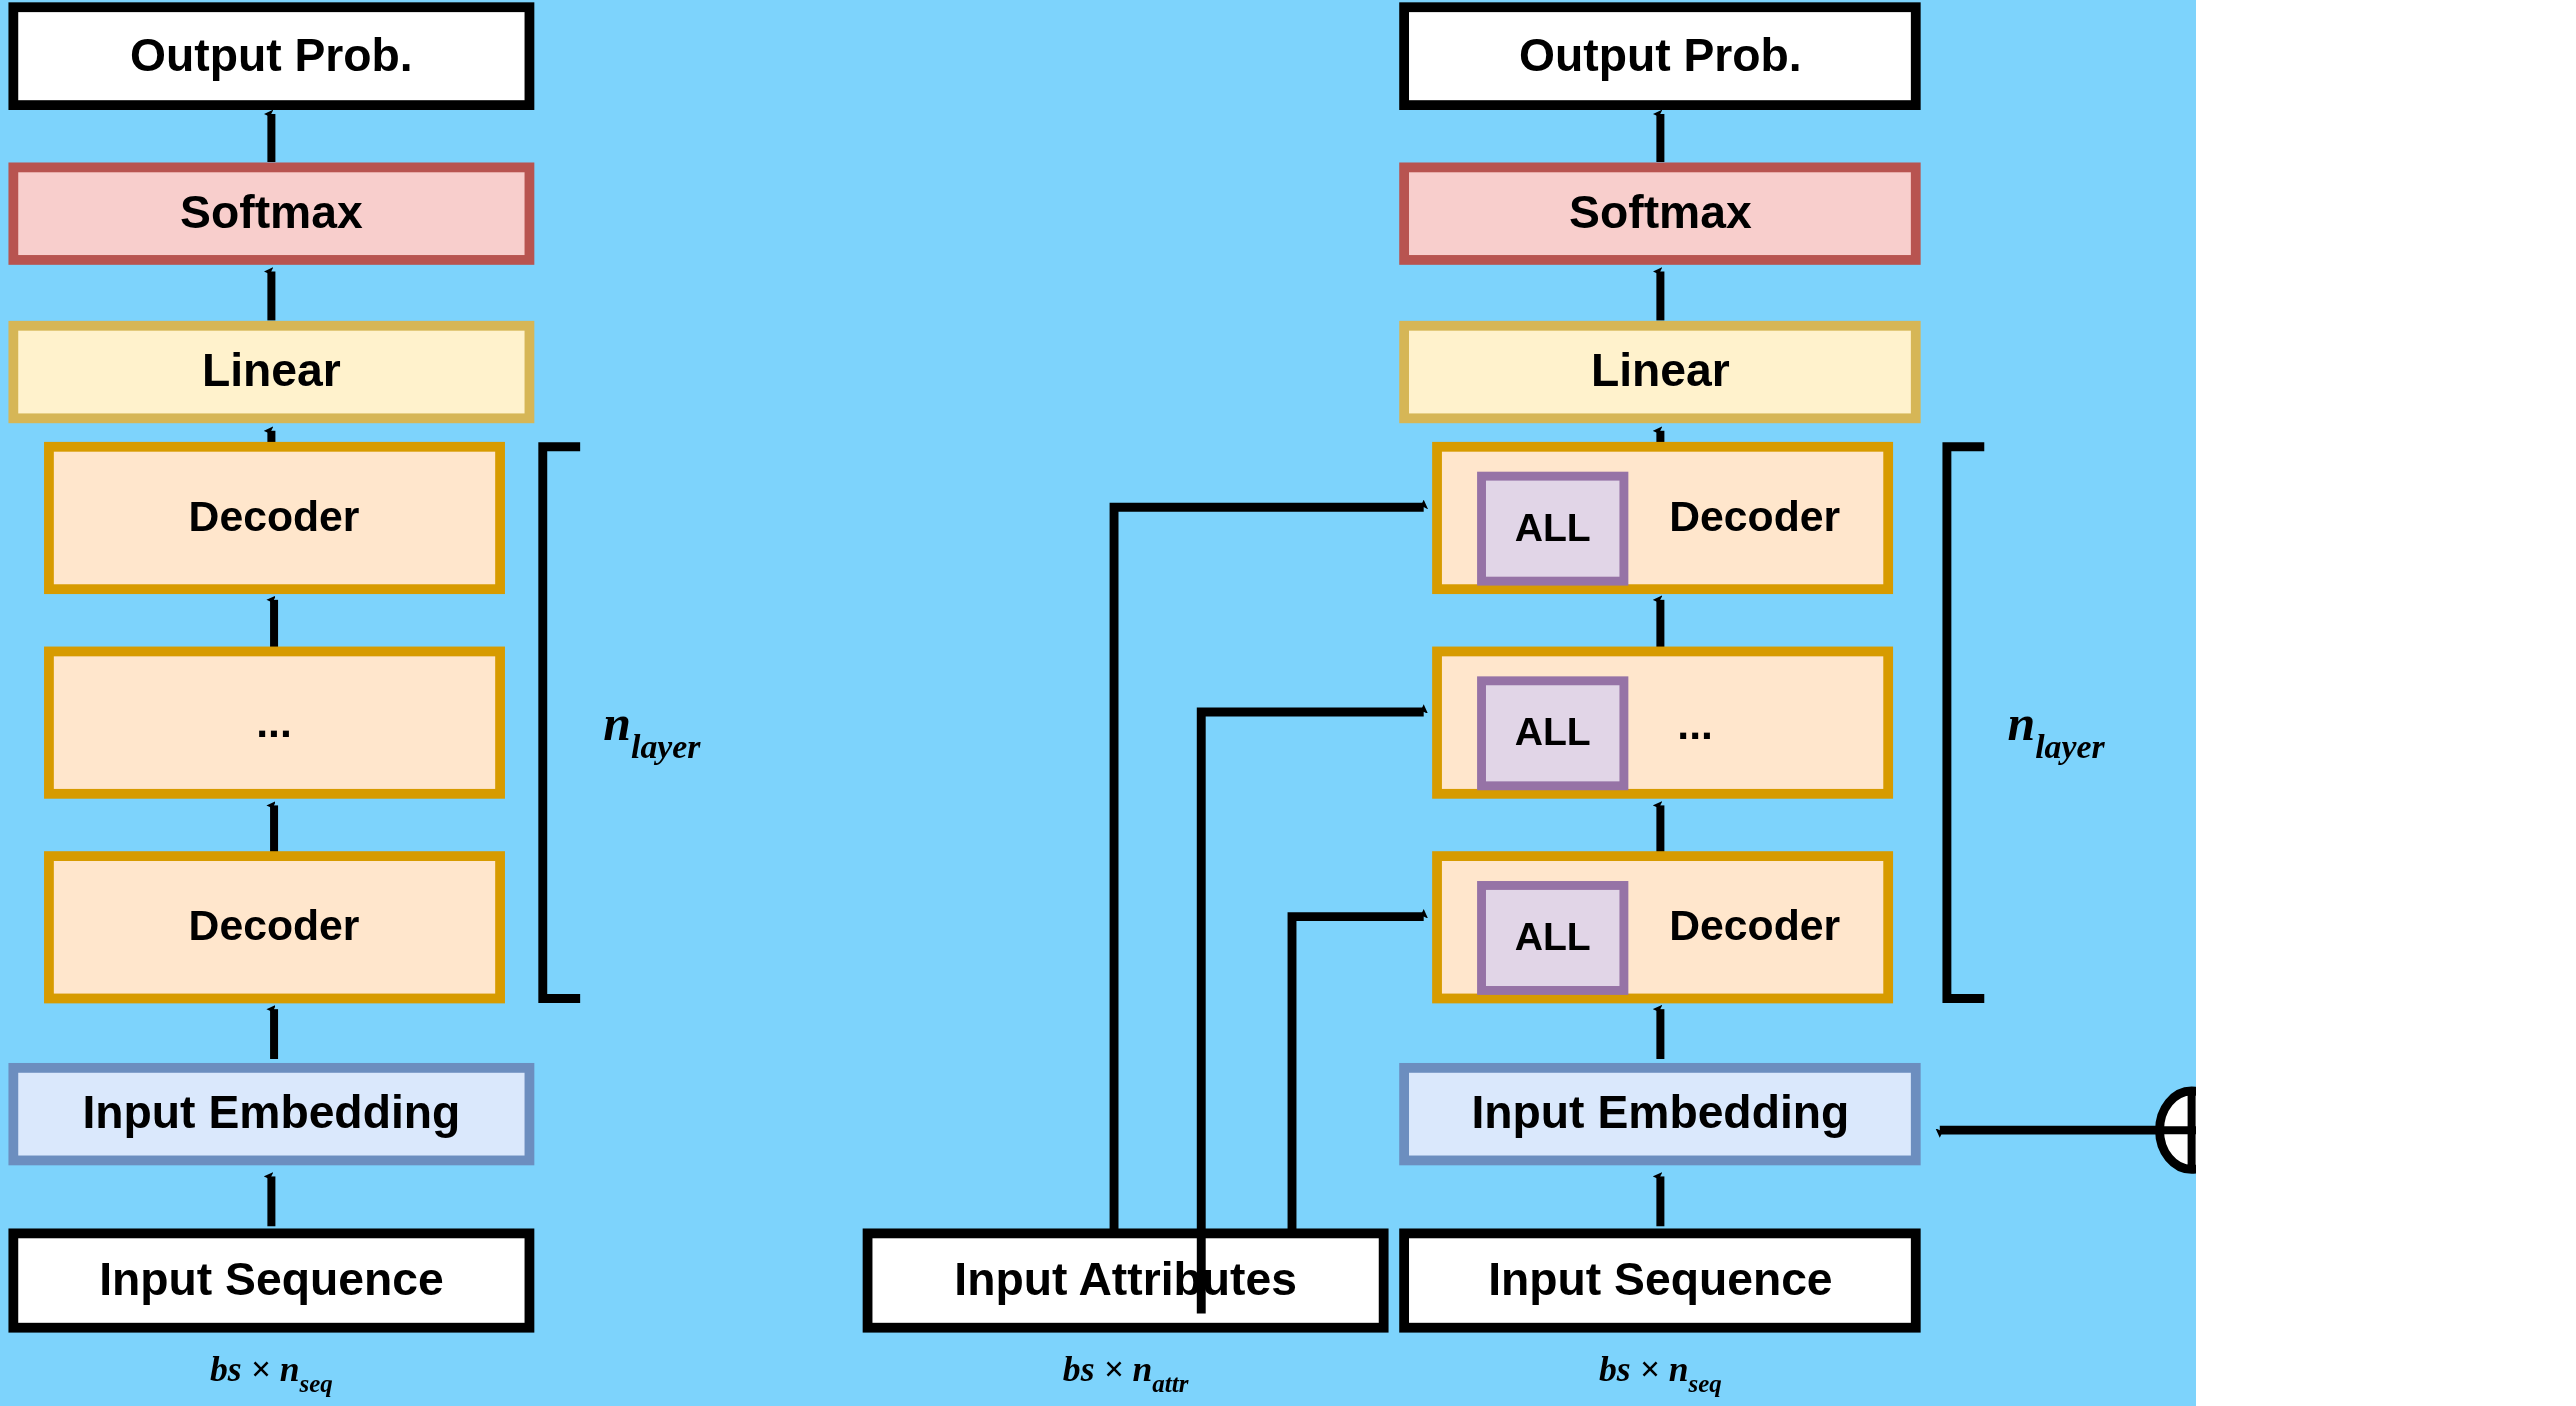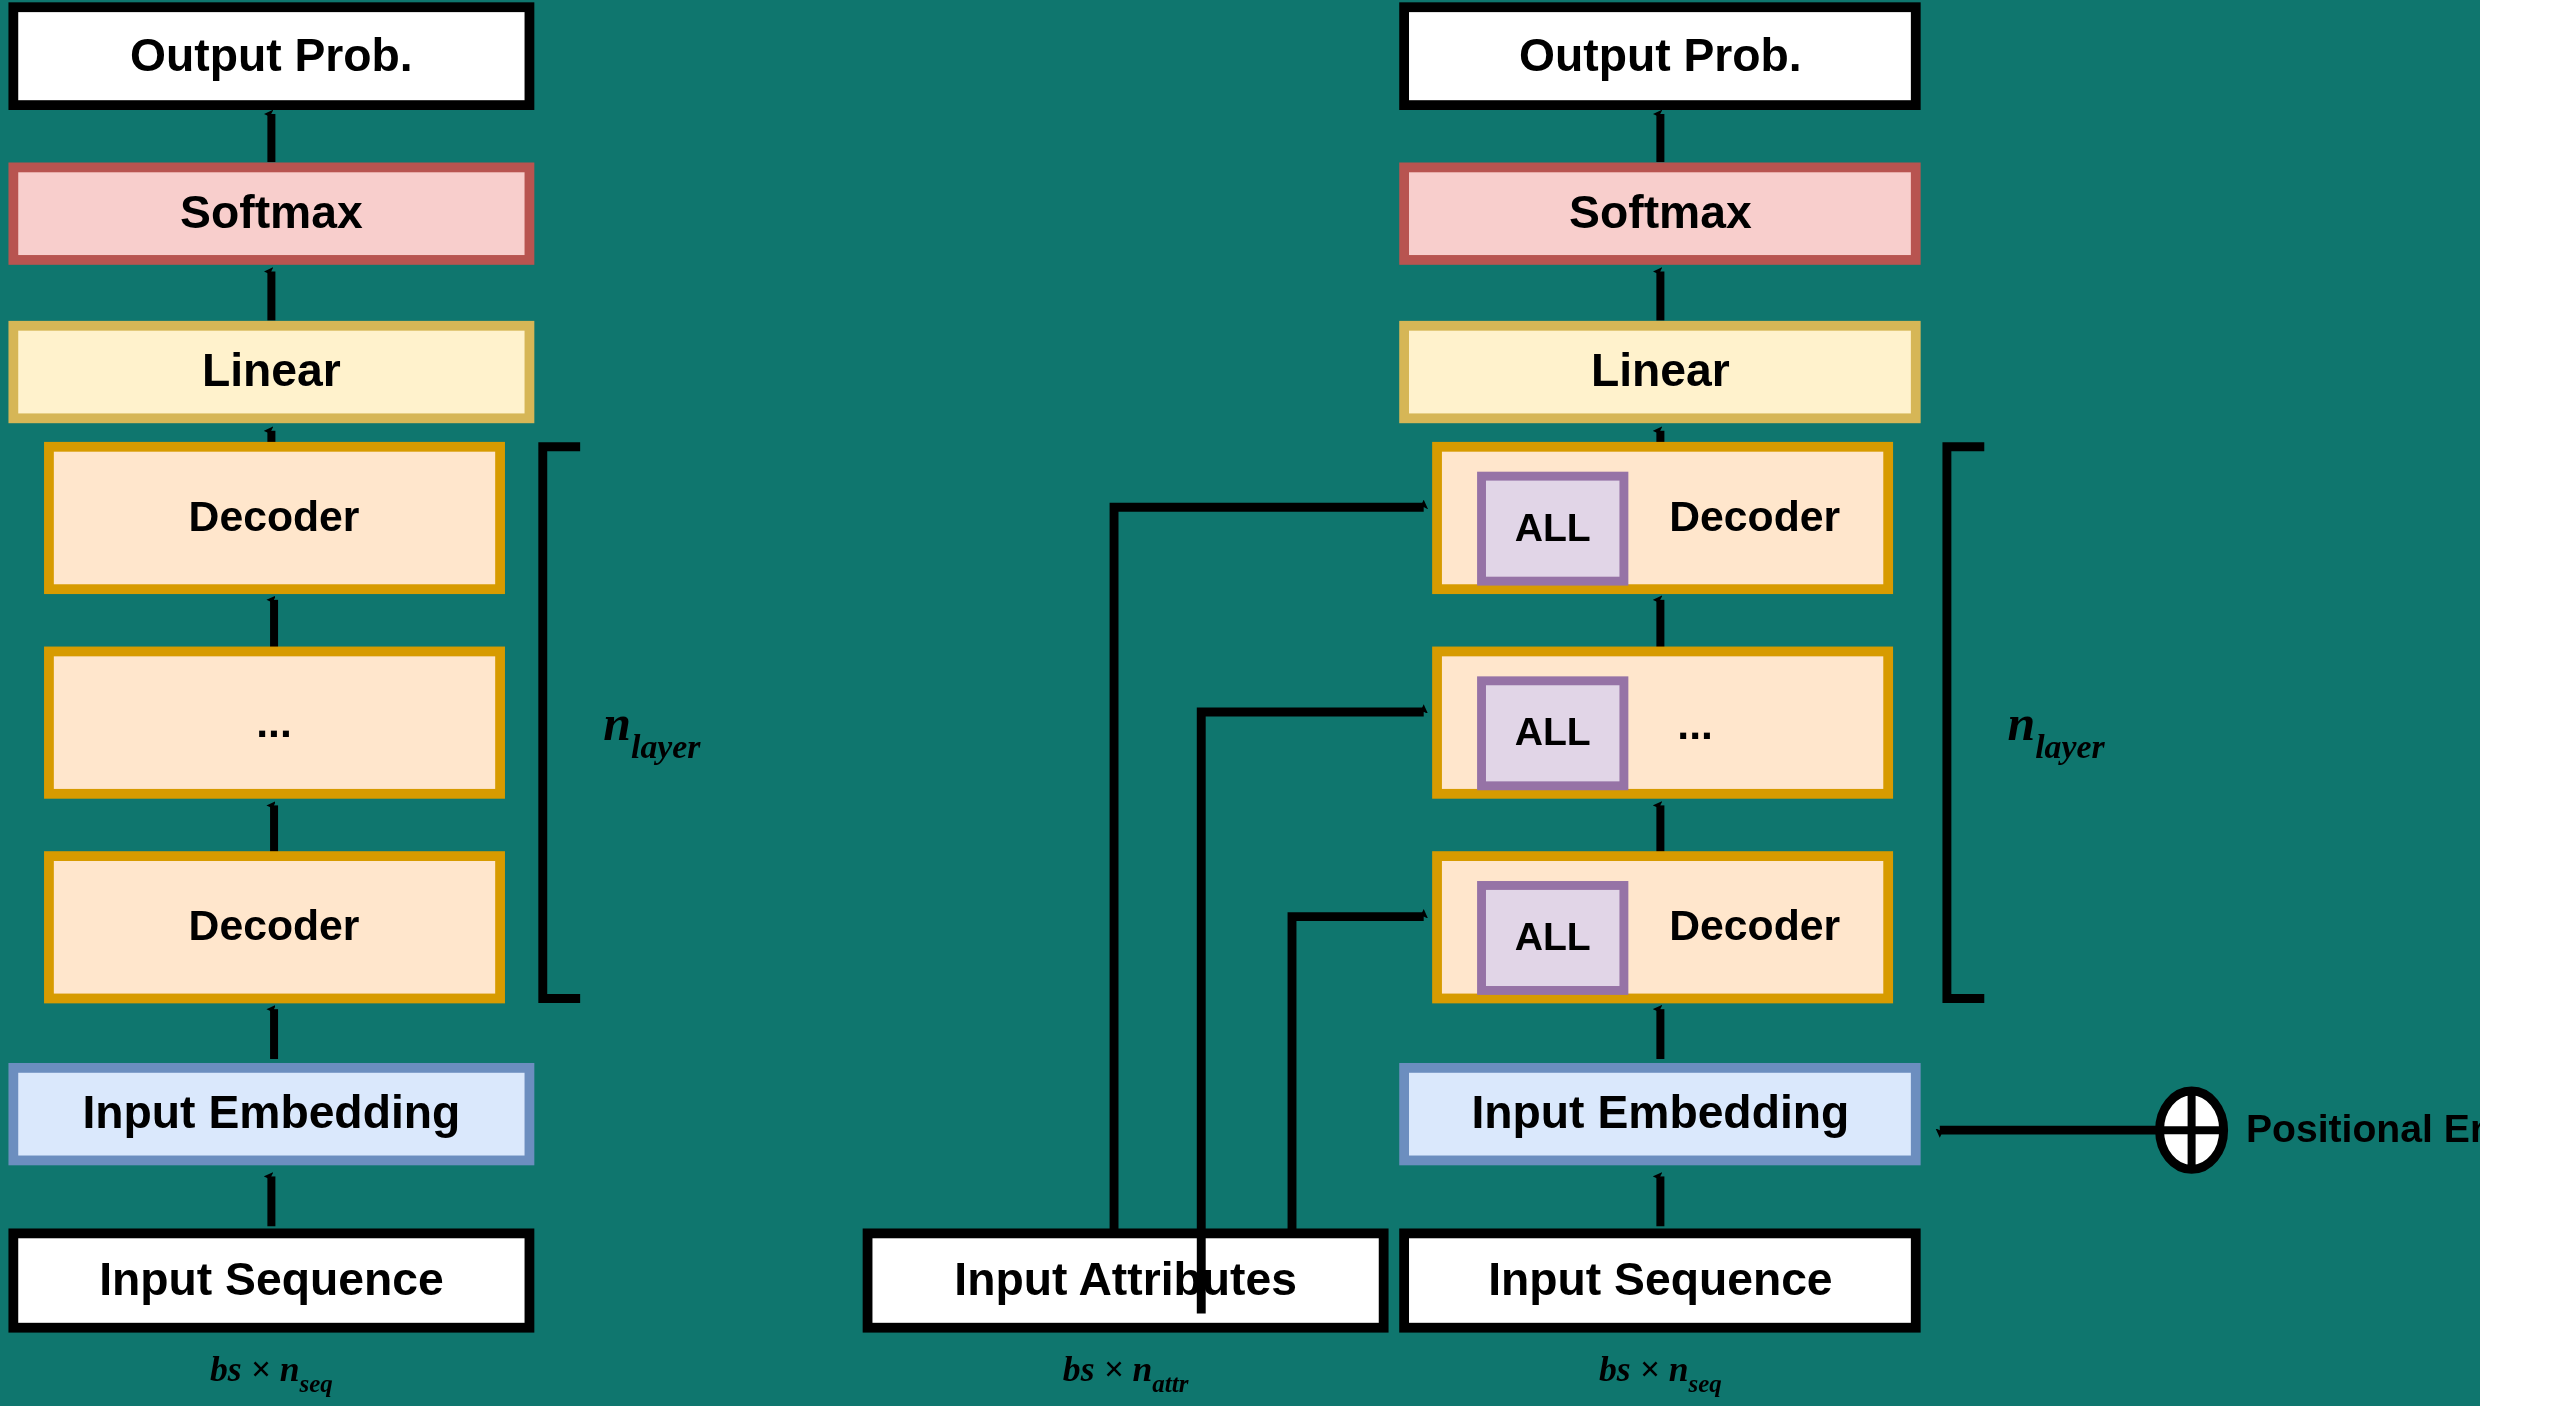--- a/index.html
+++ b/index.html
@@ -2,23 +2,23 @@
 <html style="font-size:14.2px"><head>
 <meta charset="utf-8">
 <style>
   html, body {
     margin: 0;
     padding: 0;
     background: #ffffff;
   }
   #stage {
     position: relative;
-    width: 2480px;
+    width: 2196px;
     height: 1407px;
-    background: #0f766e;
+    background: #7dd3fc;
     font-family: "Liberation Sans", sans-serif;
     overflow: hidden;
   }
   svg#diagram {
     position: absolute;
     left: 0;
     top: 0;
     width: 2576px;
     height: 1407px;
   }

